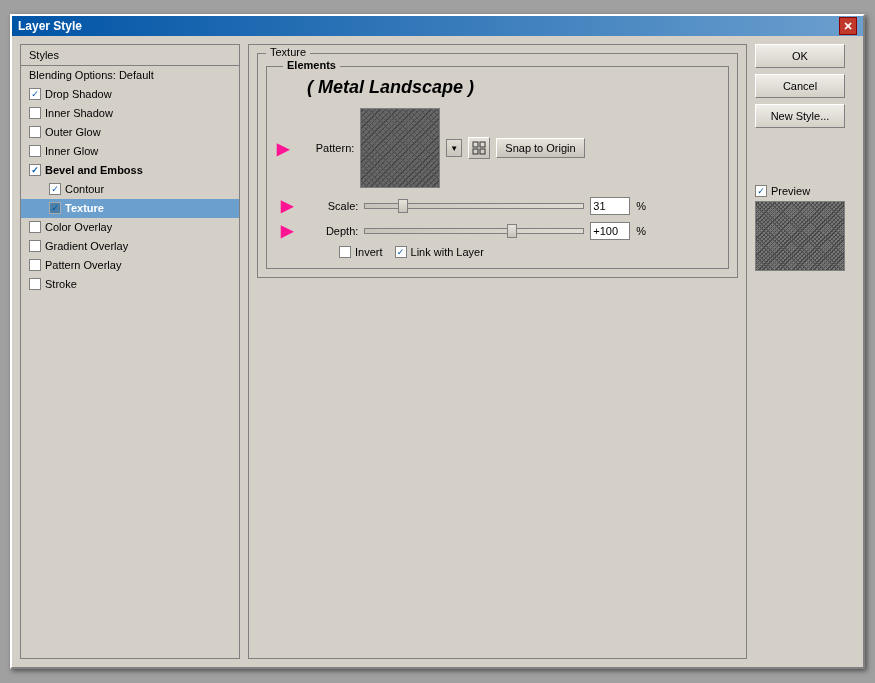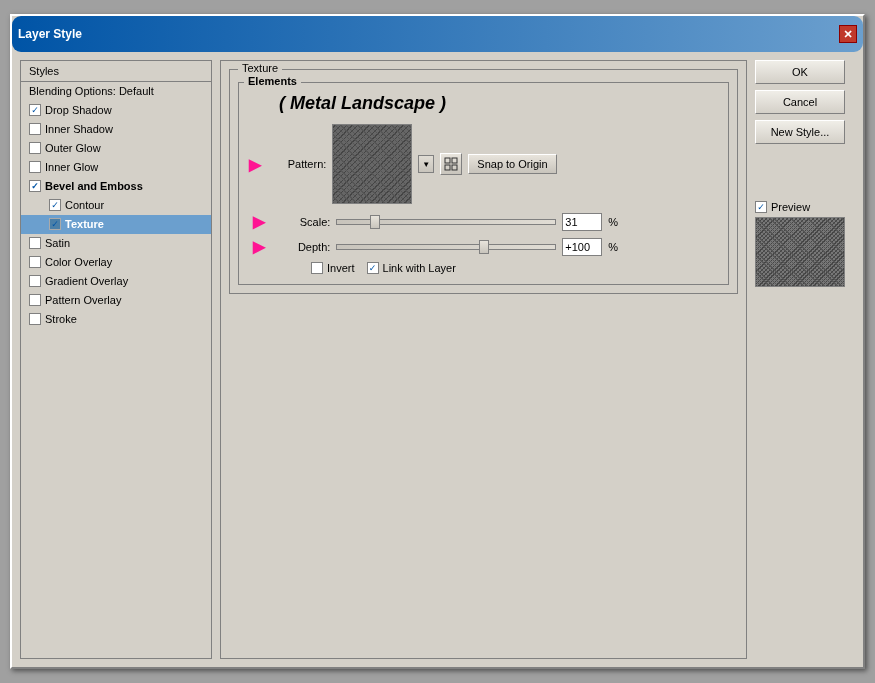--- a/index.html
+++ b/index.html
@@ -26,22 +26,21 @@
     }
     .title-bar {
       background: linear-gradient(to right, #0054a6, #6b9fce);
       color: white;
       font-size: 12px;
       font-weight: bold;
       padding: 4px 6px;
       display: flex;
       align-items: center;
       justify-content: space-between;
-      height: 36px;
-      border-radius: 9px;
+      height: 20px;
     }
     .title-bar-text {
       color: white;
     }
     .close-btn {
       width: 18px;
       height: 18px;
       background: #c0392b;
       border: 1px solid #8b0000;
       display: flex;
@@ -53,21 +52,21 @@
       font-size: 11px;
     }
     .dialog-body {
       display: flex;
       flex: 1;
       padding: 8px;
       gap: 8px;
     }
     
     .left-panel {
-      width: 192px;
+      width: 220px;
       display: flex;
       flex-direction: column;
       gap: 0;
       border: 1px solid #808080;
       background: #d4d0c8;
     }
     .left-panel-header {
       background: #d4d0c8;
       padding: 4px 8px;
       font-size: 11px;
@@ -139,21 +138,21 @@
     .elements-group {
       border: 1px solid #808080;
       padding: 10px;
       position: relative;
       background: #d4d0c8;
       margin-top: 4px;
     }
     .elements-group-title {
       position: absolute;
       top: -8px;
-      left: 5px;
+      left: 16px;
       background: #d4d0c8;
       padding: 0 4px;
       font-size: 11px;
       font-weight: bold;
     }
     .pattern-name-row {
       display: flex;
       align-items: center;
       margin-bottom: 10px;
       padding-left: 20px;
@@ -374,24 +373,20 @@
       <div class="left-panel-item sub-item">
         <span class="checkbox checked"></span>
         <span>Contour</span>
       </div>
 
       <div class="left-panel-item sub-item selected-row">
         <span class="checkbox checked" style="border-color:#aaa; background:#4a7fa8;"></span>
         <span class="item-label">Texture</span>
       </div>
 
-      <div class="left-panel-item">
-        <span class="checkbox"></span>
-        <span>Satin</span>
-      </div>
 
       <div class="left-panel-item">
         <span class="checkbox"></span>
         <span>Color Overlay</span>
       </div>
 
       <div class="left-panel-item">
         <span class="checkbox"></span>
         <span>Gradient Overlay</span>
       </div>

